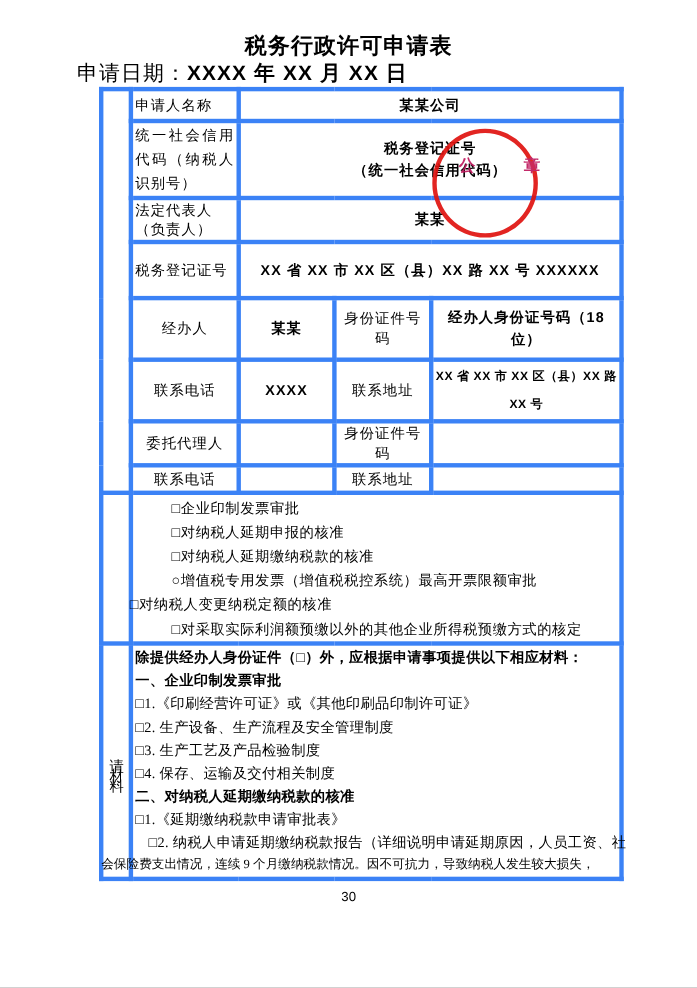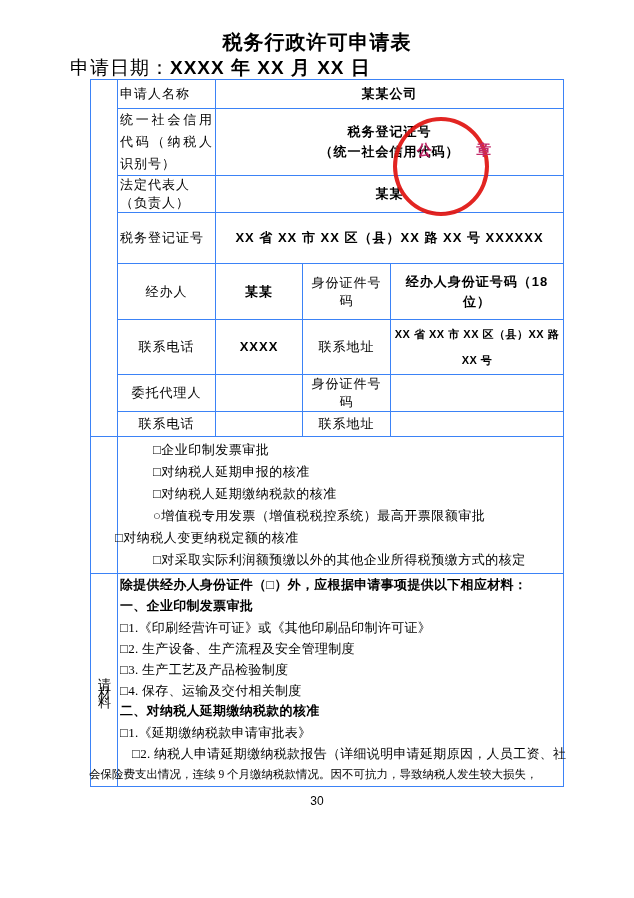--- a/index.html
+++ b/index.html
@@ -13,21 +13,21 @@
     font-family:"Liberation Sans","DejaVu Sans",sans-serif;
     font-size:20px;font-weight:bold;letter-spacing:1px;line-height:26px;
   }
   .date-line{margin:4px 0 2px 70px;font-size:19px;letter-spacing:1px;line-height:18px;}
   .date-line .dv{font-family:"Liberation Sans","DejaVu Sans",sans-serif;font-weight:bold;}
   table.form{
     border-collapse:collapse;table-layout:fixed;
     margin-left:90px;width:473px;
   }
   table.form td{
-    border:1px solid #3b82f6;padding:0 2px;font-size:13px;
+    border:4px solid #3b82f6;padding:0 2px;font-size:13px;
     vertical-align:middle;box-sizing:border-box;letter-spacing:1px;
   }
   td.lbl{padding-left:5px;padding-right:4px;text-align:justify;text-justify:inter-character;line-height:22px;}
   td.lblc{text-align:center;line-height:18px;}
   td.val{
     text-align:center;font-family:"Liberation Sans","DejaVu Sans",sans-serif;
     font-weight:bold;line-height:20px;
   }
   .pre{white-space:pre-line;}
   .lh2{line-height:25px;}
@@ -36,21 +36,21 @@
   .vtext{
     writing-mode:vertical-lr;text-orientation:upright;
     margin:0 auto;letter-spacing:9px;font-size:13px;line-height:14px;
   }
   td.listcell{vertical-align:top;padding-top:6px;padding-bottom:4px;}
   .citem{line-height:22px;letter-spacing:0.5px;white-space:nowrap;}
   .ind{padding-left:33px;}
   .noind{margin-left:-5px;}
   td.matcell{vertical-align:top;padding:5px 2px 4px 10px;}
   .mline{line-height:21px;letter-spacing:0.3px;white-space:nowrap;}
-  .mline.b{font-family:Liberation Mono, monospace;font-weight:bold;}
+  .mline.b{font-family:Liberation Sans, sans-serif;font-weight:bold;}
   .mline.ind1{text-indent:12px;}
   .mline.outdent{margin-left:-31px;font-size:11.5px;letter-spacing:0;}
   .footer{
     margin-top:6px;text-align:center;font-size:12px;
     font-family:"Liberation Sans","DejaVu Sans",sans-serif;line-height:16px;
   }
   .stamp{
     position:absolute;left:393px;top:117px;width:96px;height:99px;
     border:4px solid #e01310;border-radius:50%;
     box-sizing:border-box;opacity:0.92;pointer-events:none;

